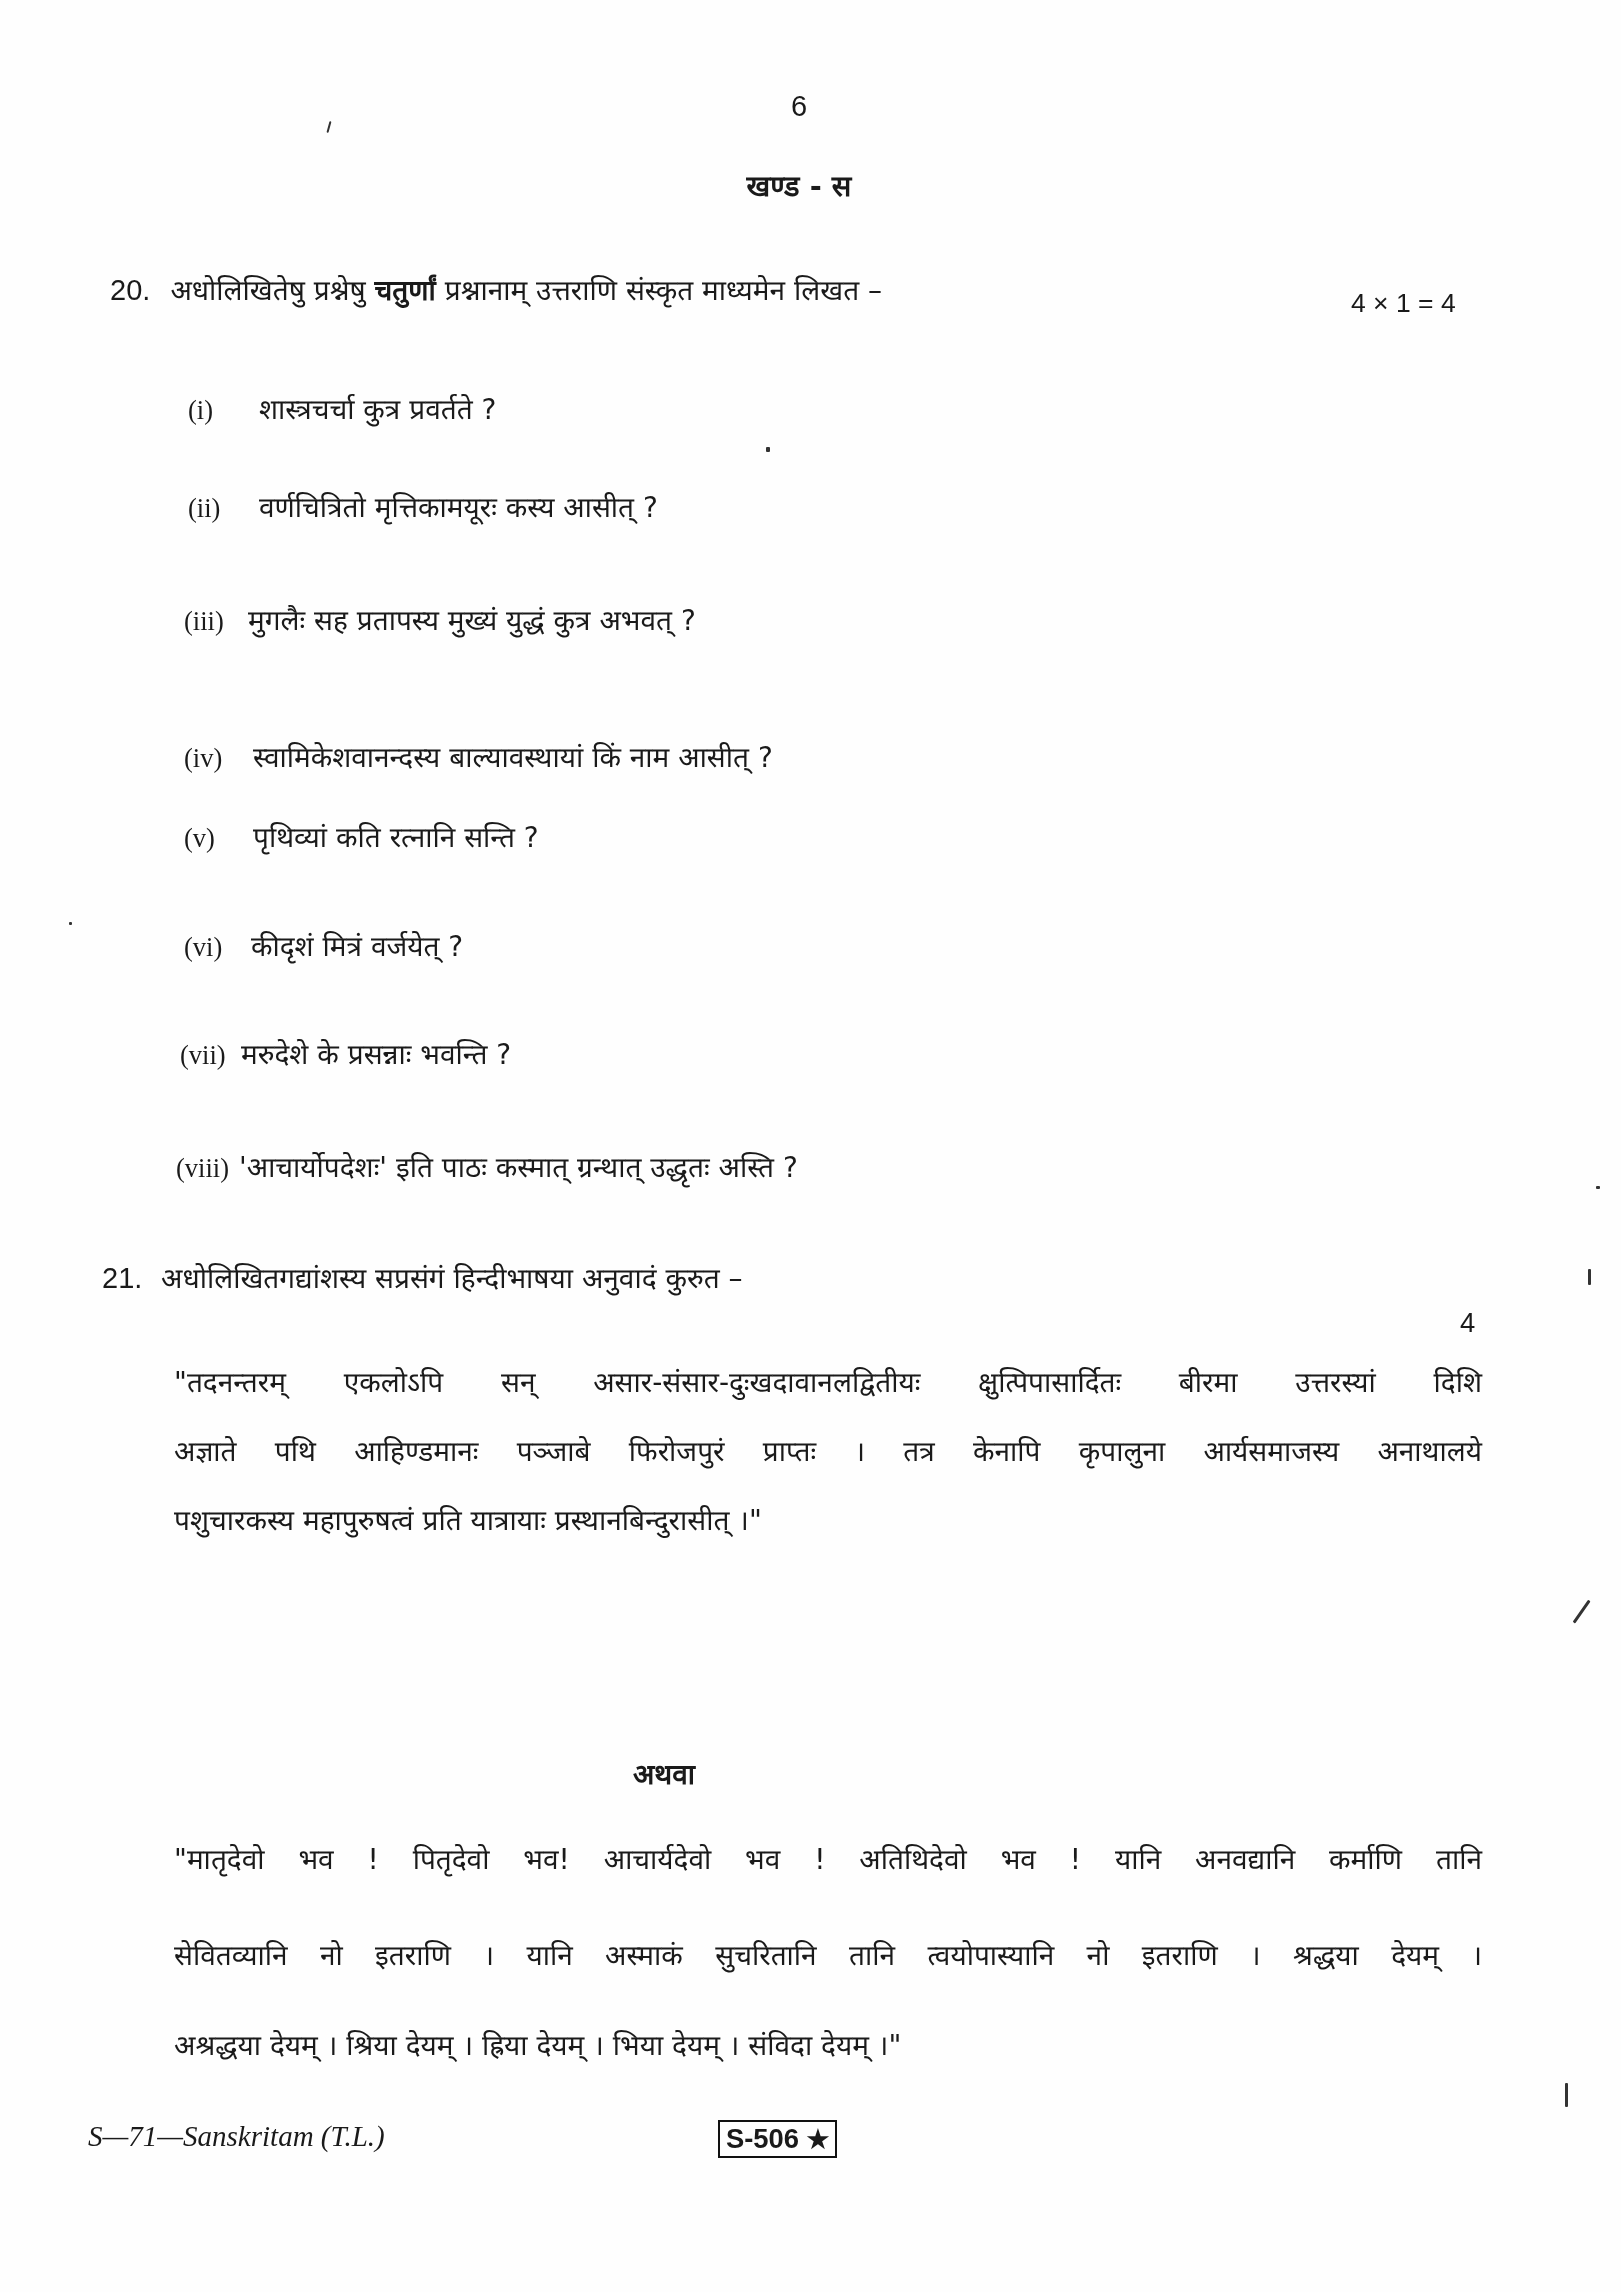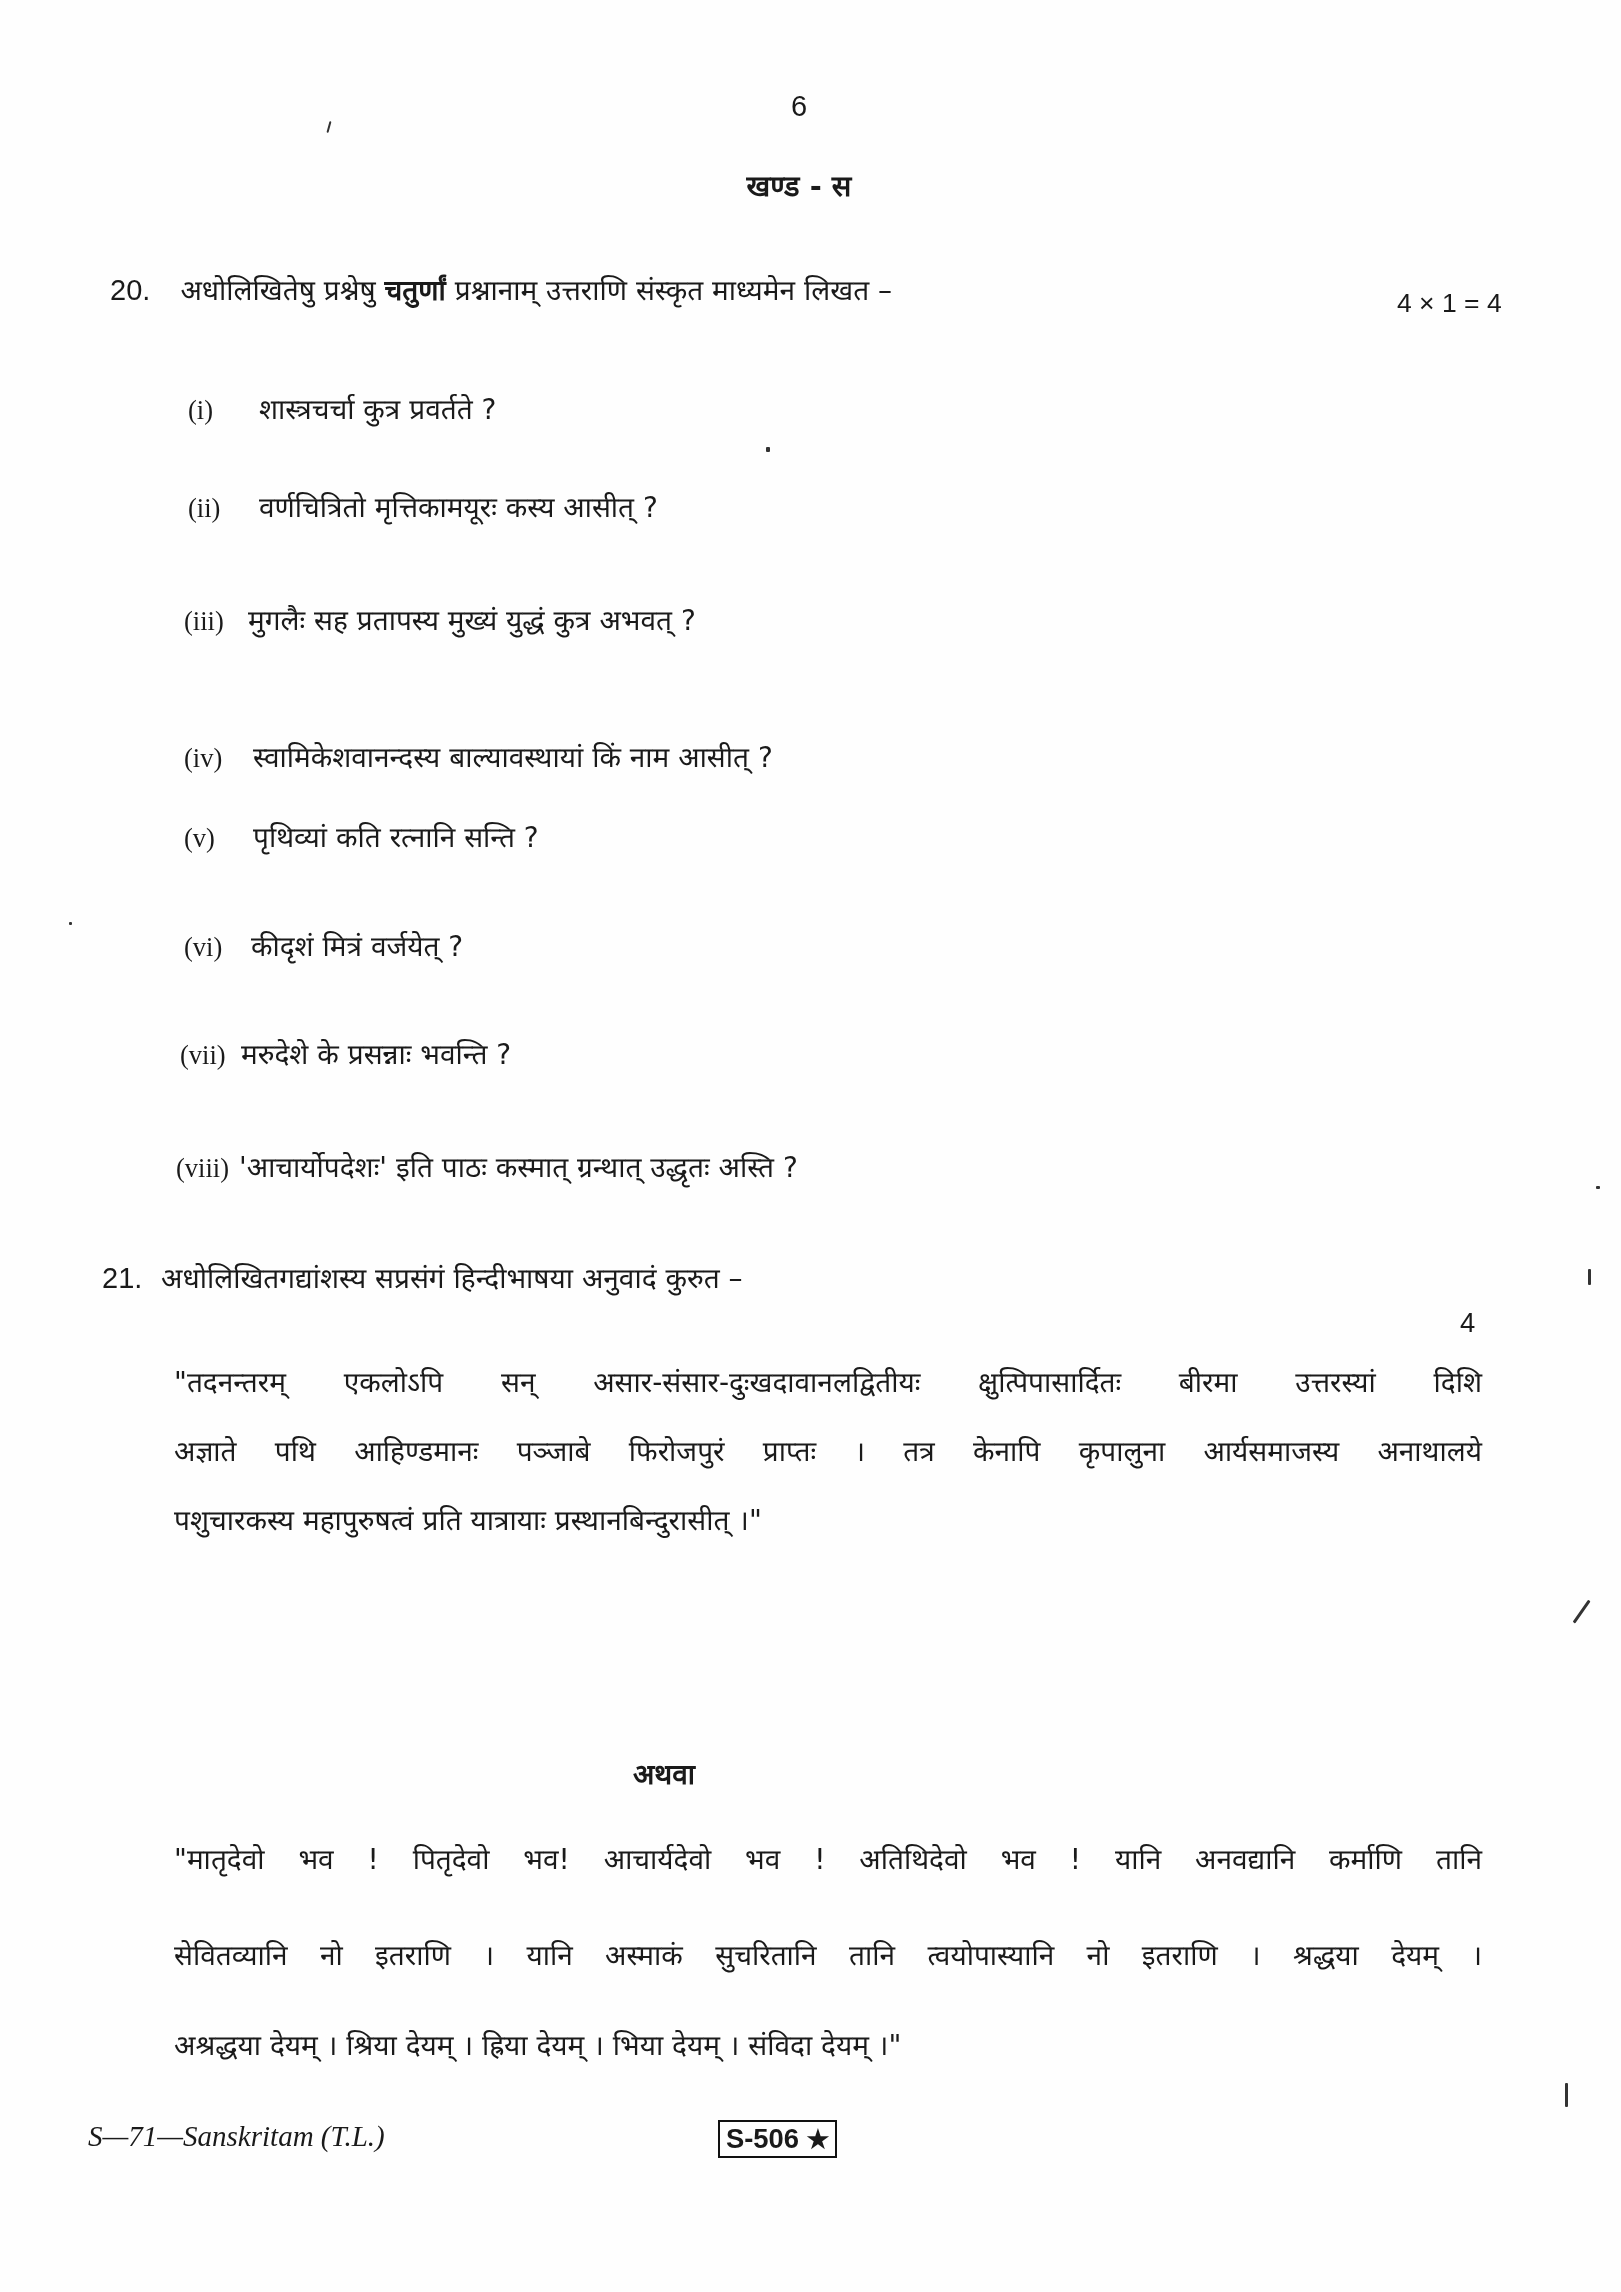--- a/index.html
+++ b/index.html
@@ -105,23 +105,23 @@
 </head>
 <body>
 
 <div class="page">
 
   <div class="abs page-number">6</div>
   <div class="abs section-title">खण्ड - स</div>
 
   <div class="abs" style="left:110px; top:270px;">
     <span class="q-num">20.</span>
-    <span class="q-text" style="margin-left:25px;text-align:center;"><span>अधोलिखितेषु प्रश्नेषु </span><span class="bold">चतुर्णां</span><span> प्रश्नानाम् उत्तराणि संस्कृत माध्यमेन लिखत –</span></span>
+    <span class="q-text" style="margin-left:15px;text-align:center;"><span>अधोलिखितेषु प्रश्नेषु </span><span class="bold">चतुर्णां</span><span> प्रश्नानाम् उत्तराणि संस्कृत माध्यमेन लिखत –</span></span>
   </div>
-  <div class="abs marks" style="left:1351px; top:288px;margin-left:46px;">4 × 1 = 4</div>
+  <div class="abs marks" style="left:1351px; top:288px;">4 × 1 = 4</div>
 
   <div class="abs" style="left:188px; top:377px;margin-top:12px;">
     <span class="sub-label">(i)</span><span class="sub-text">शास्त्रचर्चा कुत्र प्रवर्तते ?</span>
   </div>
   <div class="abs" style="left:188px; top:487px;">
     <span class="sub-label">(ii)</span><span class="sub-text">वर्णचित्रितो मृत्तिकामयूरः कस्य आसीत् ?</span>
   </div>
   <div class="abs" style="left:184px; top:600px;">
     <span class="sub-label" style="width:64px;">(iii)</span><span class="sub-text">मुगलैः सह प्रतापस्य मुख्यं युद्धं कुत्र अभवत् ?</span>
   </div>

